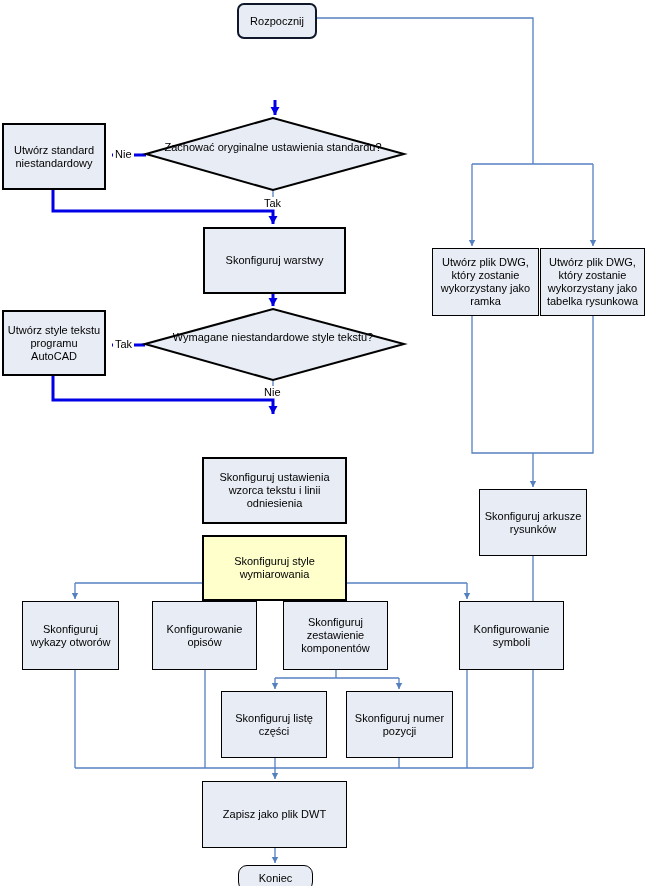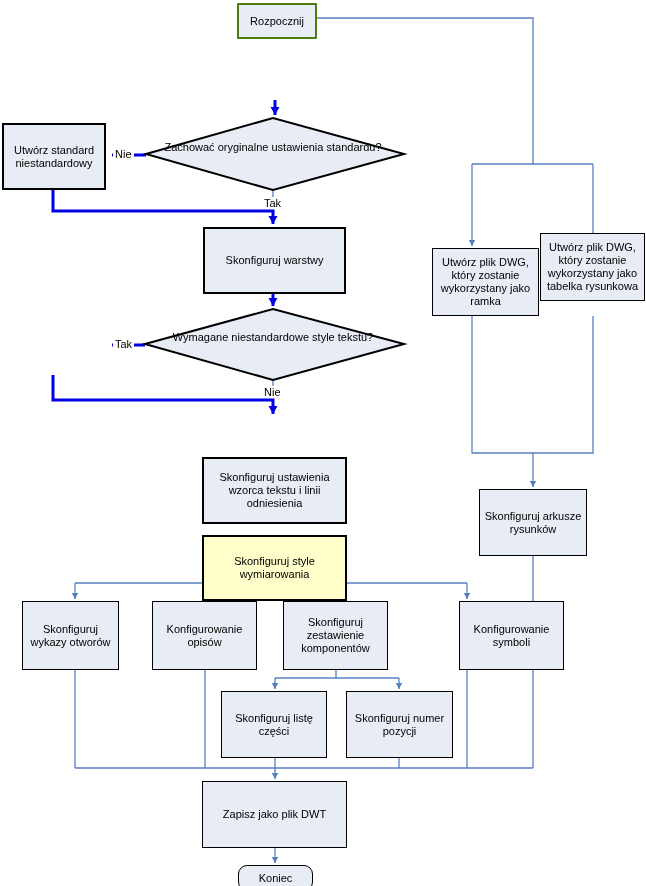--- a/index.html
+++ b/index.html
@@ -7,21 +7,21 @@
     position:relative;width:646px;height:886px;background:#ffffff;overflow:hidden;
     font-family:"Liberation Sans","DejaVu Sans",sans-serif;font-size:11px;color:#000;
   }
   #stage svg.layer{position:absolute;left:0;top:0;}
   .node{
     position:absolute;box-sizing:border-box;display:flex;align-items:center;justify-content:center;
     text-align:center;background:#E8ECF4;border:1px solid #000;line-height:13px;padding:2px 3px;
   }
   .thick{border-width:2px;}
   .yellow{background:#FFFFCC;}
-  .pill{background:#E8ECF4;border:2px solid #4d7c0f;border-radius:1px;padding:16px 6px;}
+  .pill{background:#E8ECF4;border:2px solid #0f172a;border-radius:7px;padding:16px 6px;}
   .pill-end{background:#E8ECF4;border:1px solid #000;border-radius:9px;padding:12px 6px;}
   .dtext{
     position:absolute;text-align:center;line-height:13px;background:transparent;
   }
   .edge-label{
     position:absolute;background:#ffffff;padding:0 2px;line-height:12px;
   }
 </style>
 </head>
 <body>
@@ -86,28 +86,29 @@
 
 
   <div class="dtext" style="left:163px;top:141px;width:220px;">Zachować oryginalne ustawienia standardu?</div>
 
   <div class="node thick" style="left:2px;top:123px;width:104px;height:67px;">Utwórz standard niestandardowy</div>
 
   <div class="node thick" style="left:203px;top:227px;width:143px;height:67px;">Skonfiguruj warstwy</div>
 
   <div class="dtext" style="left:163px;top:331px;width:220px;">Wymagane niestandardowe style tekstu?</div>
 
+  <div class="node thick" style="left:2px;top:310px;width:104px;height:66px;">Utwórz style tekstu programu AutoCAD</div>
 
   <div class="node thick" style="left:202px;top:417px;width:145px;height:67px;margin-top:40px;">Skonfiguruj ustawienia wzorca tekstu i linii odniesienia</div>
 
   <div class="node thick yellow" style="left:202px;top:503px;width:145px;height:66px;margin-top:32px;">Skonfiguruj style wymiarowania</div>
 
   <div class="node" style="left:420px;top:248px;width:107px;height:68px;margin-left:12px;">Utwórz plik DWG, który zostanie wykorzystany jako ramka</div>
 
-  <div class="node" style="left:540px;top:233px;width:105px;height:68px;">Utwórz plik DWG, który zostanie wykorzystany jako tabelka rysunkowa</div>
+  <div class="node" style="left:540px;top:248px;width:105px;height:68px;">Utwórz plik DWG, który zostanie wykorzystany jako tabelka rysunkowa</div>
 
   <div class="node" style="left:479px;top:489px;width:108px;height:67px;">Skonfiguruj arkusze rysunków</div>
 
   <div class="node" style="left:22px;top:601px;width:97px;height:69px;">Skonfiguruj wykazy otworów</div>
 
   <div class="node" style="left:152px;top:601px;width:105px;height:69px;">Konfigurowanie opisów</div>
 
   <div class="node" style="left:283px;top:601px;width:105px;height:69px;">Skonfiguruj zestawienie komponentów</div>
 
   <div class="node" style="left:415px;top:601px;width:105px;height:69px;margin-left:44px;">Konfigurowanie symboli</div>

